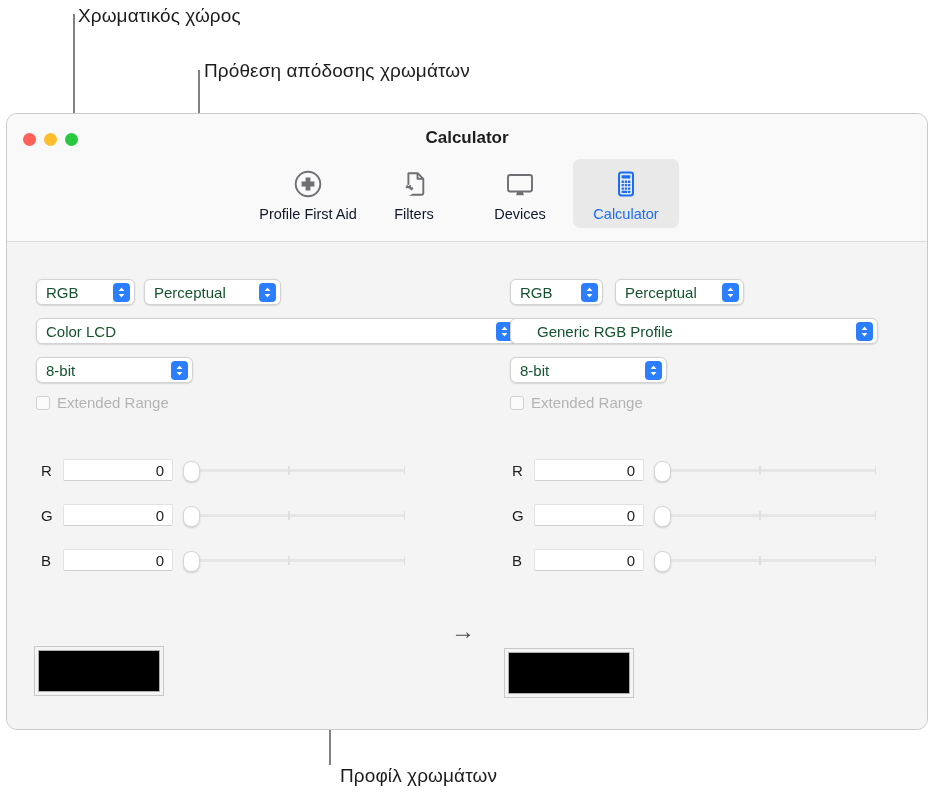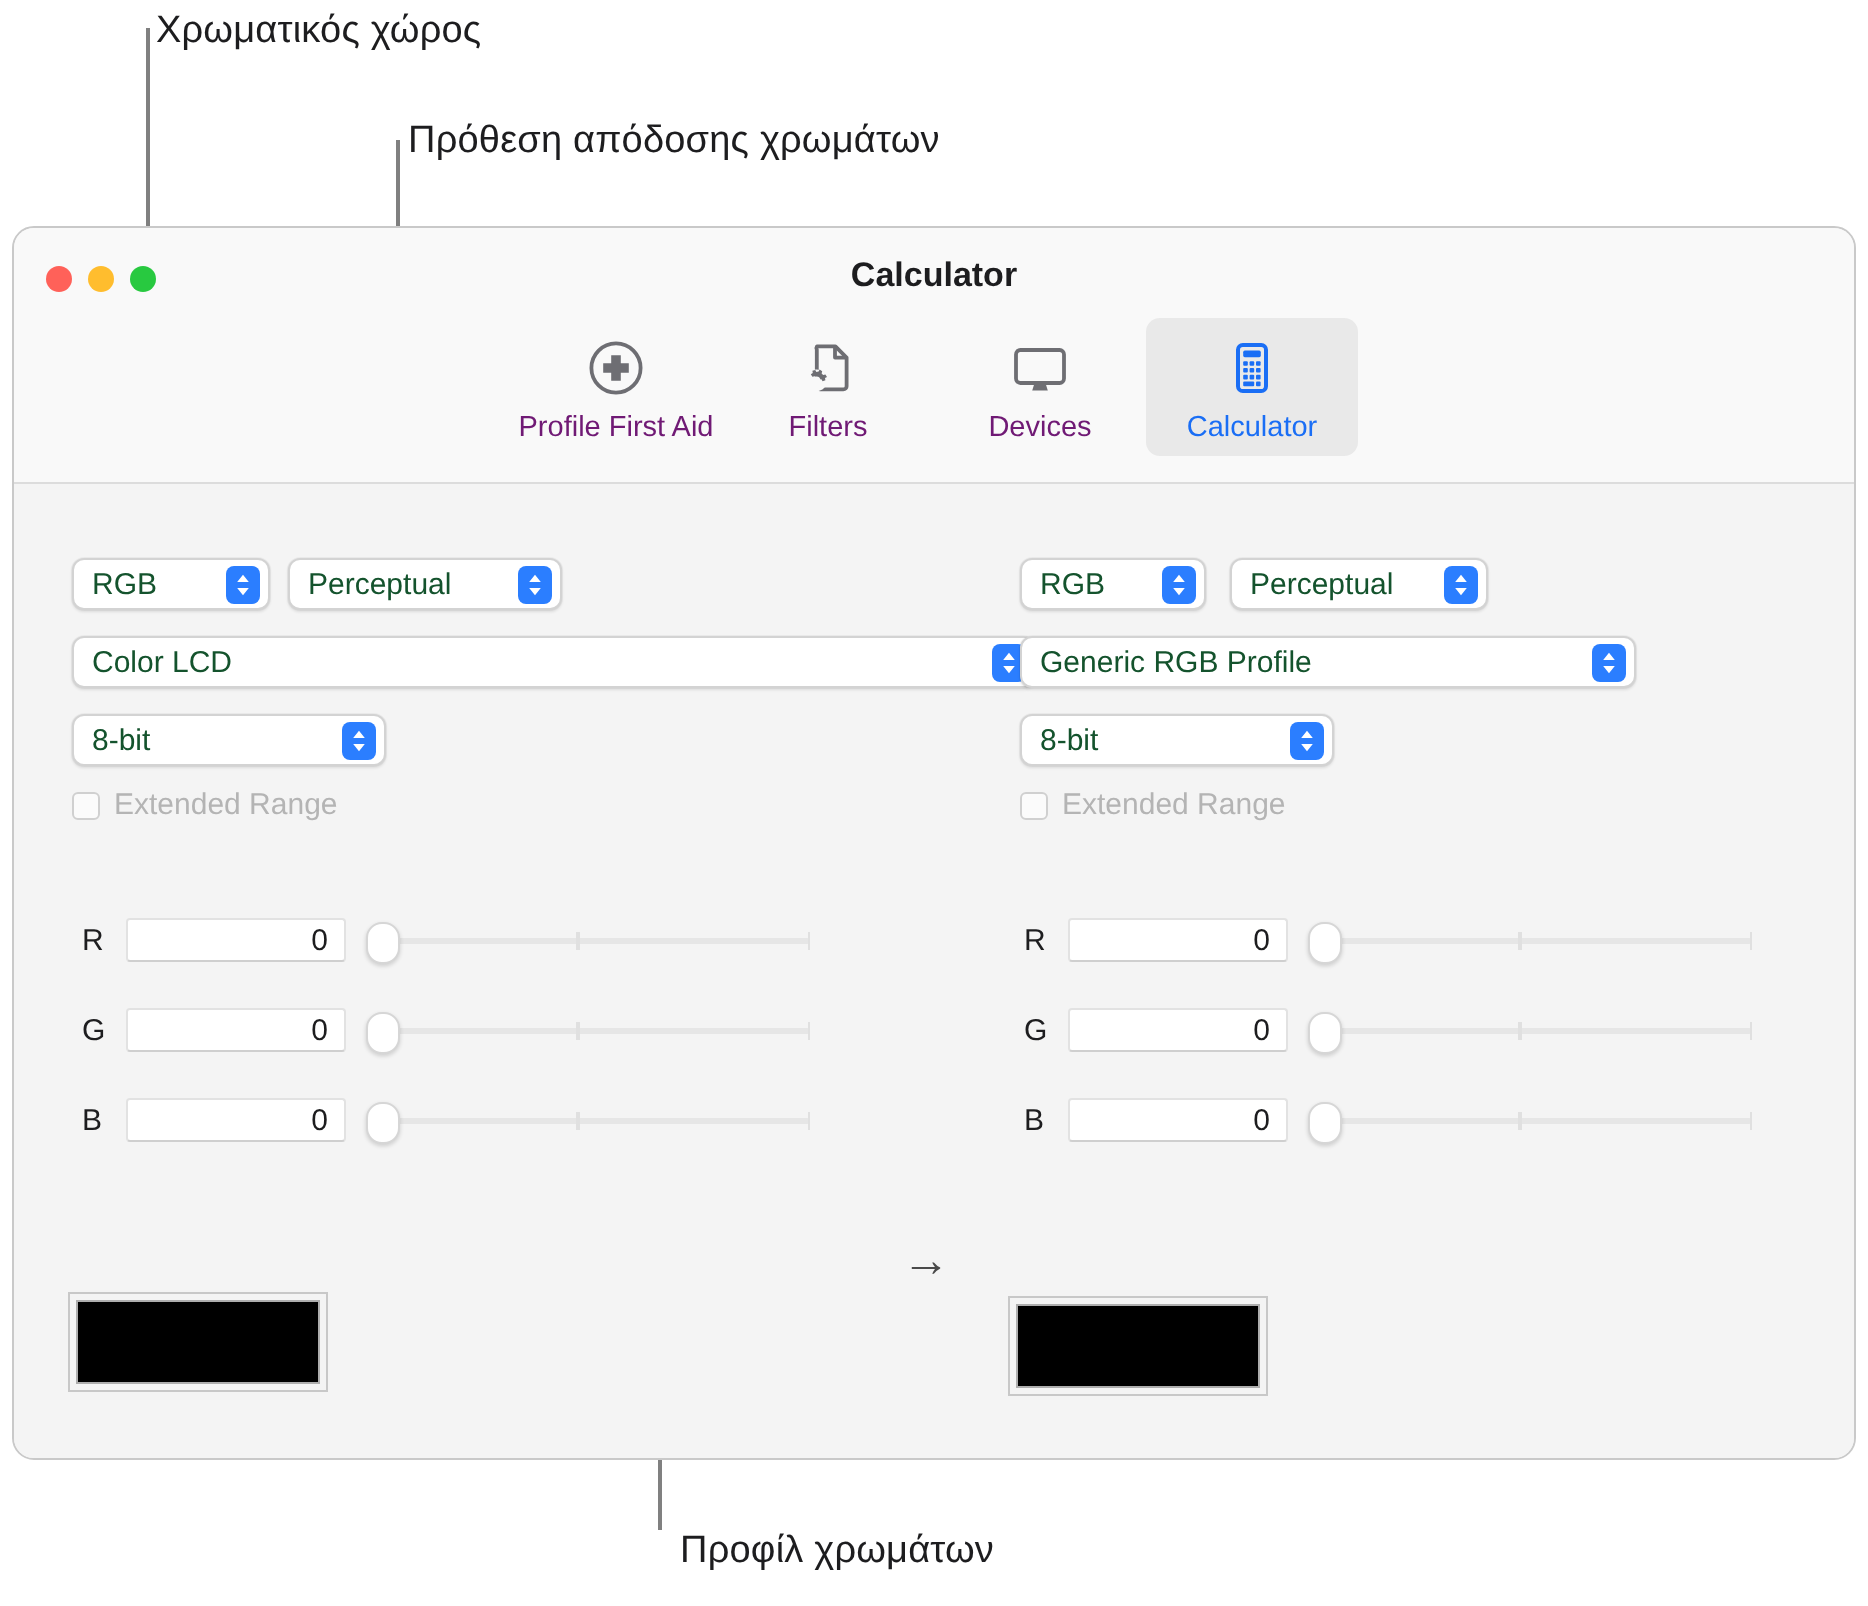--- a/index.html
+++ b/index.html
@@ -88,21 +88,21 @@
     gap: 0px;
   }
   .tb-item {
     width: 102px;
     padding: 8px 2px 6px 2px;
     border-radius: 7px;
     display: flex;
     flex-direction: column;
     align-items: center;
     gap: 6px;
-    color: #701a75;
+    color: #0f172a;
     cursor: default;
   }
   .tb-item.selected {
     background: #e9e9e9;
     color: #0a6cff;
   }
   .tb-icon {
     height: 34px;
     display: flex;
     align-items: center;
@@ -466,21 +466,21 @@
       <div class="popup" style="left:141px; top:37px; width:129px;">
         <span class="ptext">Perceptual</span>
         <span class="pspacer"></span>
         <span class="chev">
           <svg width="9" height="13" viewBox="0 0 9 13">
               <path d="M4.5 1.4 L7.4 5.0 H1.6 Z M4.5 11.6 L7.4 8.0 H1.6 Z" fill="#fff"></path>
             </svg>
         </span>
       </div>
 
-      <div class="popup" style="left:36px; top:76px; width:308px;">
+      <div class="popup" style="left:36px; top:76px; width:368px;padding-left:17px;">
         <span class="ptext">Generic RGB Profile</span>
         <span class="pspacer"></span>
         <span class="chev">
           <svg width="9" height="13" viewBox="0 0 9 13">
               <path d="M4.5 1.4 L7.4 5.0 H1.6 Z M4.5 11.6 L7.4 8.0 H1.6 Z" fill="#fff"></path>
             </svg>
         </span>
       </div>
 
       <div class="popup" style="left:36px; top:115px; width:157px;">

